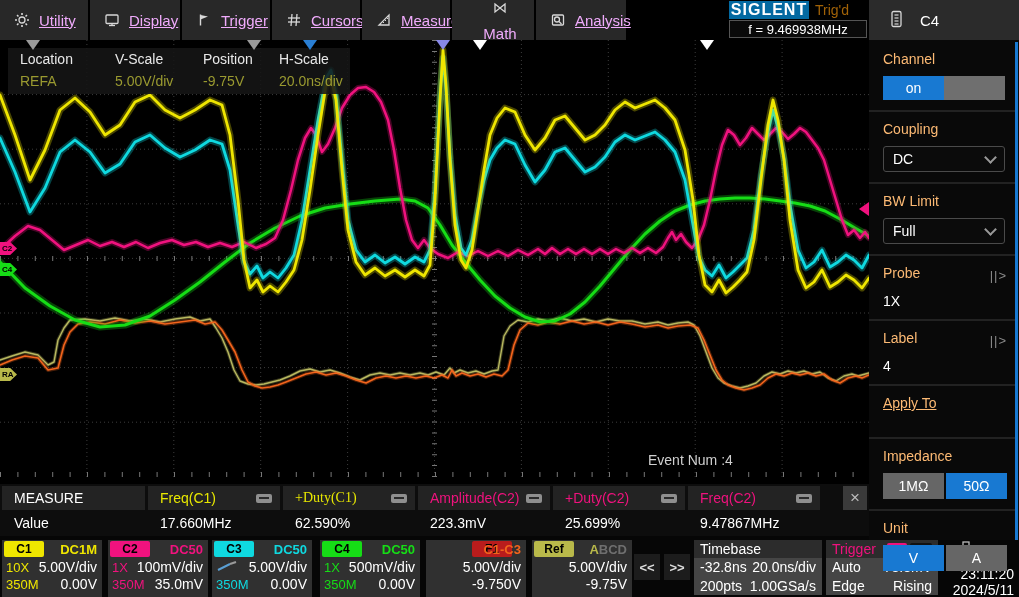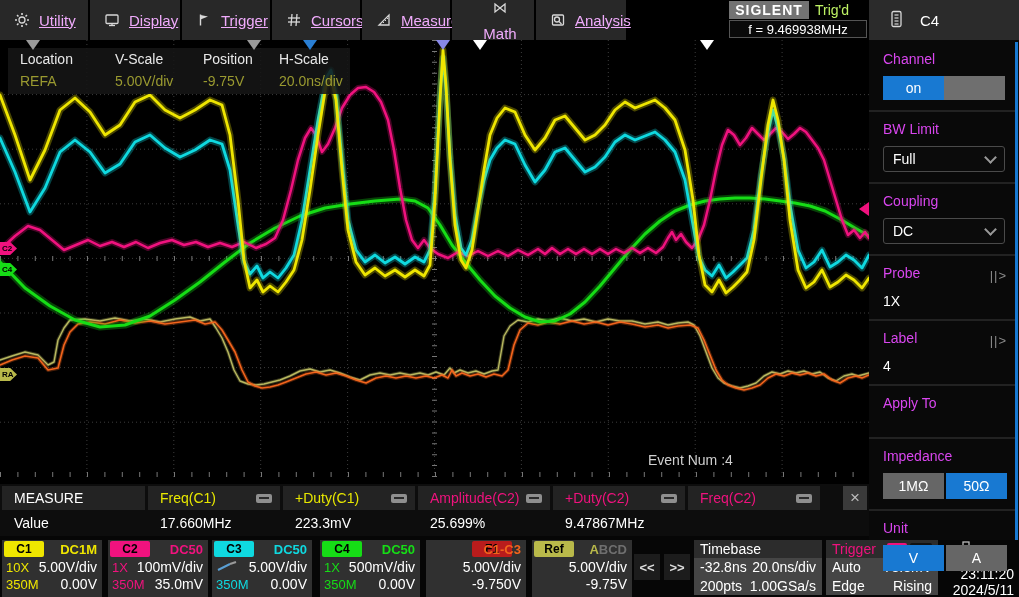--- a/index.html
+++ b/index.html
@@ -6,25 +6,25 @@
   body{width:1019px;height:597px;position:relative;overflow:hidden;
        font-family:"Liberation Sans",sans-serif;color:#e6e6e6;}
   
   .topbar{position:absolute;left:0;top:0;width:869px;height:40px;background:#000;
           display:flex;gap:2px;}
   .menu-item{background:#282828;height:40px;display:flex;align-items:center;gap:9px;
              padding:0 0 0 14px;box-sizing:border-box;cursor:pointer;}
   .menu-item svg{flex:0 0 auto;}
   .menu-item span{font-size:15px;color:#f0abfc;text-decoration:underline;}
   .logo-block{position:absolute;left:729px;top:0;width:140px;height:40px;background:#000;}
-  .siglent-box{position:absolute;left:0;top:1px;width:80px;height:18px;background:#737373;
-               color:#fff;font-weight:bold;font-size:14px;letter-spacing:1px;
+  .siglent-box{position:absolute;left:0;top:1px;width:80px;height:18px;background:#0369a1;
+               color:#fff;font-weight:bold;font-size:16px;letter-spacing:1px;
                display:flex;align-items:center;justify-content:center;}
   .trigd{position:absolute;left:86px;top:1px;height:18px;display:flex;align-items:center;
-         color:#bef264;font-size:14px;}
+         color:#a16207;font-size:14px;}
   .freq-box{position:absolute;left:0;top:20px;width:138px;height:18px;background:#0a0a0a;
             border:1px solid #555;box-sizing:border-box;color:#fff;font-size:13px;
             display:flex;align-items:center;justify-content:center;}
   
   .plot{position:absolute;left:0;top:40px;width:869px;height:438px;background:#000;}
   .plot svg{position:absolute;left:0;top:0;}
   .overlay-info{position:absolute;left:8px;top:8px;width:342px;height:46px;
                 background:rgba(22,22,22,.88);display:grid;
                 grid-template-columns:95px 88px 76px 83px;grid-template-rows:22px 22px;
                 align-items:center;padding-left:12px;box-sizing:border-box;}
@@ -82,21 +82,21 @@
   .clock .t1{position:absolute;right:2px;top:26px;}
   .clock .t2{position:absolute;right:2px;top:42px;}
   
   .sidebar{position:absolute;left:869px;top:0;width:150px;height:540px;background:#090909;}
   .sb-header{position:absolute;left:0;top:0;width:150px;height:40px;background:#2b2b2b;
              display:flex;align-items:center;gap:16px;padding-left:20px;box-sizing:border-box;}
   .sb-header span{font-size:15px;color:#fff;}
   .sb-body{position:absolute;left:0;top:42px;width:146px;bottom:0;background:#090909;
            border-right:3px solid #1879d2;}
   .sb-sec{border-bottom:2px solid #222;padding:9px 10px 10px 14px;position:relative;}
-  .sb-label{font-size:14px;color:#d946ef;margin-bottom:9px;}
+  .sb-label{font-size:14px;color:#fdba74;margin-bottom:9px;}
   .toggle{display:flex;width:122px;height:24px;text-align:right;}
   .t-on{width:61px;background:#1879d2;color:#fff;font-size:14px;display:flex;align-items:center;justify-content:center;cursor:pointer;}
   .t-off{width:61px;background:#6f6f6f;cursor:pointer;}
   .dropdown{width:122px;height:26px;background:#0b0b0b;border:1px solid #4a4a4a;border-radius:3px;
             box-sizing:border-box;display:flex;align-items:center;justify-content:space-between;
             padding:0 9px;cursor:pointer;}
   .dropdown span{font-size:14px;color:#fff;}
   .chev{width:7px;height:7px;border-left:2px solid #999;border-bottom:2px solid #999;
         transform:rotate(-45deg);margin-top:-4px;}
   .flyout{position:absolute;right:8px;top:12px;color:#8a8a8a;font-size:13px;letter-spacing:1px;cursor:pointer;}
@@ -259,39 +259,40 @@
 </div>
 
 <div class="measure">
   <div class="m-hrow" id="m-hrow">
     <div class="m-cell first">MEASURE</div>
   <div class="m-cell m-col">
         <span class="lbl" style="color: rgb(232, 232, 0);">Freq(C1)</span>
         <span class="m-minus"></span>
       </div>
       <div class="m-cell m-col">
-        <span class="lbl" style="color: rgb(232, 232, 0);">+Duty(C1)</span>
+        <span class="lbl" style="color: rgb(232, 232, 0); font-family: Liberation Serif, serif;">+Duty(C1)</span>
         <span class="m-minus"></span>
       </div>
       <div class="m-cell m-col">
         <span class="lbl" style="color: rgb(240, 18, 126);">Amplitude(C2)</span>
         <span class="m-minus"></span>
       </div>
       <div class="m-cell m-col">
         <span class="lbl" style="color: rgb(240, 18, 126);">+Duty(C2)</span>
         <span class="m-minus"></span>
       </div>
       <div class="m-cell m-col">
         <span class="lbl" style="color: rgb(240, 18, 126);">Freq(C2)</span>
         <span class="m-minus"></span>
       </div>
     </div>
   <div class="m-vrow" id="m-vrow">
     <div class="m-vcell">Value</div>
   <div class="m-vcell val">17.660MHz</div>
+      <div class="m-vcell val">62.590%</div>
       <div class="m-vcell val">223.3mV</div>
       <div class="m-vcell val">25.699%</div>
       <div class="m-vcell val">9.47867MHz</div>
     </div>
   <div class="m-close">×</div>
 </div>
 
 <div class="bottombar" id="bottombar">
 
   <div class="ch-box" style="left:426px;">
@@ -406,45 +407,45 @@
   </div>
   <div class="sb-body">
     <div class="sb-sec">
       <div class="sb-label">Channel</div>
       <div class="toggle">
         <div class="t-on">on</div>
         <div class="t-off"></div>
       </div>
     </div>
     <div class="sb-sec">
+      <div class="sb-label">Coupling</div>
+      <div class="dropdown">
+        <span>DC</span>
+          <span class="chev"></span>
+      </div>
+    </div>
+    <div class="sb-sec">
       <div class="sb-label">BW Limit</div>
       <div class="dropdown">
         <span>Full</span>
           <span class="chev"></span>
       </div>
     </div>
     <div class="sb-sec">
-      <div class="sb-label">Coupling</div>
-      <div class="dropdown">
-        <span>DC</span>
-          <span class="chev"></span>
-      </div>
-    </div>
-    <div class="sb-sec">
       <div class="sb-label">Probe</div>
       <div class="flyout">||&gt;</div>
       <div class="sb-value">1X</div>
     </div>
     <div class="sb-sec">
       <div class="sb-label">Label</div>
       <div class="flyout">||&gt;</div>
       <div class="sb-value">4</div>
     </div>
     <div class="sb-sec" style="padding-bottom:26px;">
-      <div class="sb-label" style="margin-bottom:0;">Apply To</div>
+      <div class="sb-label" style="margin-bottom:0;text-decoration:underline;">Apply To</div>
     </div>
     <div class="sb-sec">
       <div class="sb-label">Impedance</div>
       <div class="seg">
         <div class="uns">1MΩ</div>
         <div class="sel">50Ω</div>
       </div>
     </div>
     <div class="sb-sec" style="border-bottom:none;">
       <div class="sb-label">Unit</div>

